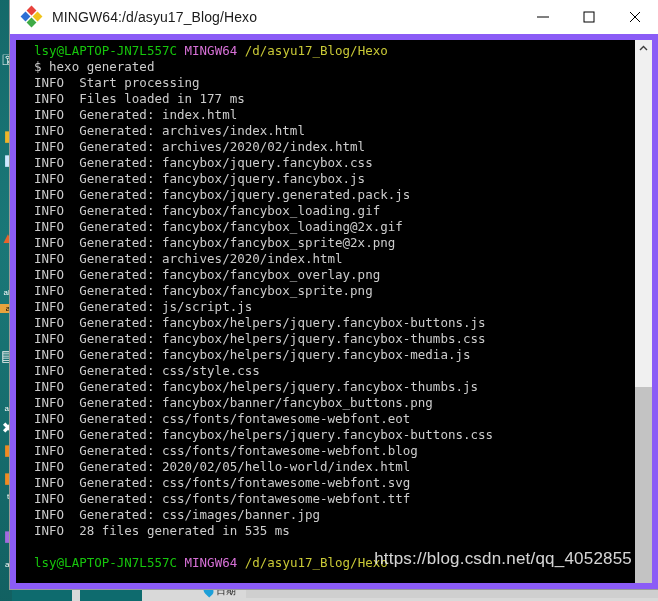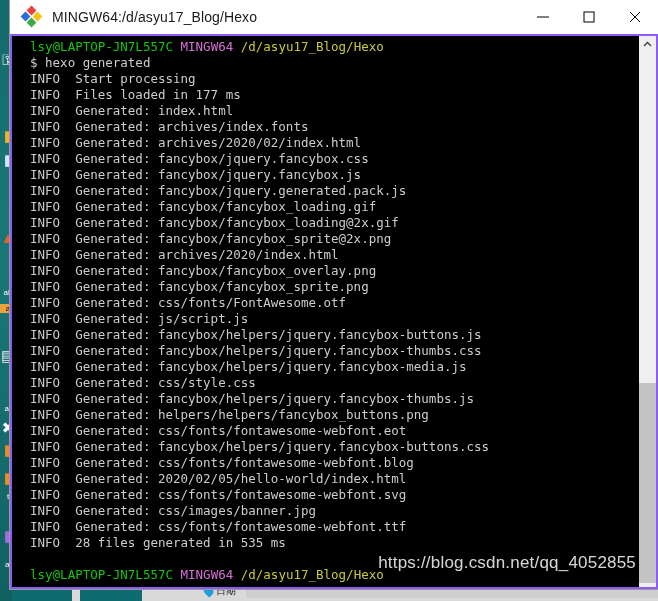--- a/index.html
+++ b/index.html
@@ -151,21 +151,21 @@
   }
   .win-btn svg { display: block; }
 
   
   .term-wrap {
     flex: 1;
     display: flex;
     background: #000000;
     position: relative;
     overflow: hidden;
-    border: 2px solid #8b5cf6;
+    border: 6px solid #8b5cf6;
     box-sizing: border-box;
   }
   .term {
     flex: 1;
     background: #000000;
     padding: 3px 0 0 18px;
     overflow: hidden;
     font-family: "DejaVu Sans Mono", "Liberation Mono", monospace;
     font-size: 12.5px;
     line-height: 16px;
@@ -309,46 +309,45 @@
       </div>
     </div>
 
     <div class="term-wrap">
       <div class="term" id="term">
           <div class="line"><span class="c-green">lsy@LAPTOP-JN7L557C</span> <span class="c-magenta">MINGW64</span> <span class="c-yellow">/d/asyu17_Blog/Hexo</span></div>
           <div class="line c-white">$ hexo generated</div>
           <div class="line c-white">INFO  Start processing</div>
           <div class="line c-white">INFO  Files loaded in 177 ms</div>
           <div class="line c-white">INFO  Generated: index.html</div>
-          <div class="line c-white">INFO  Generated: archives/index.fonts</div>
+          <div class="line c-white">INFO  Generated: archives/index.html</div>
           <div class="line c-white">INFO  Generated: archives/2020/02/index.html</div>
           <div class="line c-white">INFO  Generated: fancybox/jquery.fancybox.css</div>
           <div class="line c-white">INFO  Generated: fancybox/jquery.fancybox.js</div>
           <div class="line c-white">INFO  Generated: fancybox/jquery.generated.pack.js</div>
           <div class="line c-white">INFO  Generated: fancybox/fancybox_loading.gif</div>
           <div class="line c-white">INFO  Generated: fancybox/fancybox_loading@2x.gif</div>
           <div class="line c-white">INFO  Generated: fancybox/fancybox_sprite@2x.png</div>
           <div class="line c-white">INFO  Generated: archives/2020/index.html</div>
           <div class="line c-white">INFO  Generated: fancybox/fancybox_overlay.png</div>
           <div class="line c-white">INFO  Generated: fancybox/fancybox_sprite.png</div>
-          <div class="line c-white">INFO  Generated: css/fonts/FontAwesome.otf</div>
           <div class="line c-white">INFO  Generated: js/script.js</div>
           <div class="line c-white">INFO  Generated: fancybox/helpers/jquery.fancybox-buttons.js</div>
           <div class="line c-white">INFO  Generated: fancybox/helpers/jquery.fancybox-thumbs.css</div>
           <div class="line c-white">INFO  Generated: fancybox/helpers/jquery.fancybox-media.js</div>
           <div class="line c-white">INFO  Generated: css/style.css</div>
           <div class="line c-white">INFO  Generated: fancybox/helpers/jquery.fancybox-thumbs.js</div>
-          <div class="line c-white">INFO  Generated: helpers/helpers/fancybox_buttons.png</div>
+          <div class="line c-white">INFO  Generated: fancybox/banner/fancybox_buttons.png</div>
           <div class="line c-white">INFO  Generated: css/fonts/fontawesome-webfont.eot</div>
           <div class="line c-white">INFO  Generated: fancybox/helpers/jquery.fancybox-buttons.css</div>
           <div class="line c-white">INFO  Generated: css/fonts/fontawesome-webfont.blog</div>
           <div class="line c-white">INFO  Generated: 2020/02/05/hello-world/index.html</div>
           <div class="line c-white">INFO  Generated: css/fonts/fontawesome-webfont.svg</div>
+          <div class="line c-white">INFO  Generated: css/fonts/fontawesome-webfont.ttf</div>
           <div class="line c-white">INFO  Generated: css/images/banner.jpg</div>
-          <div class="line c-white">INFO  Generated: css/fonts/fontawesome-webfont.ttf</div>
           <div class="line c-white">INFO  28 files generated in 535 ms</div>
           <div class="line">&nbsp;</div>
           <div class="line"><span class="c-green">lsy@LAPTOP-JN7L557C</span> <span class="c-magenta">MINGW64</span> <span class="c-yellow">/d/asyu17_Blog/Hexo</span></div>
         </div>
 
       <div class="term-scroll">
         <div class="ts-arrow">
           <svg width="9" height="7" viewBox="0 0 9 7">
               <polyline points="1,5 4.5,1.5 8,5" fill="none" stroke="#3c3c3c" stroke-width="1.4"></polyline>
             </svg>

